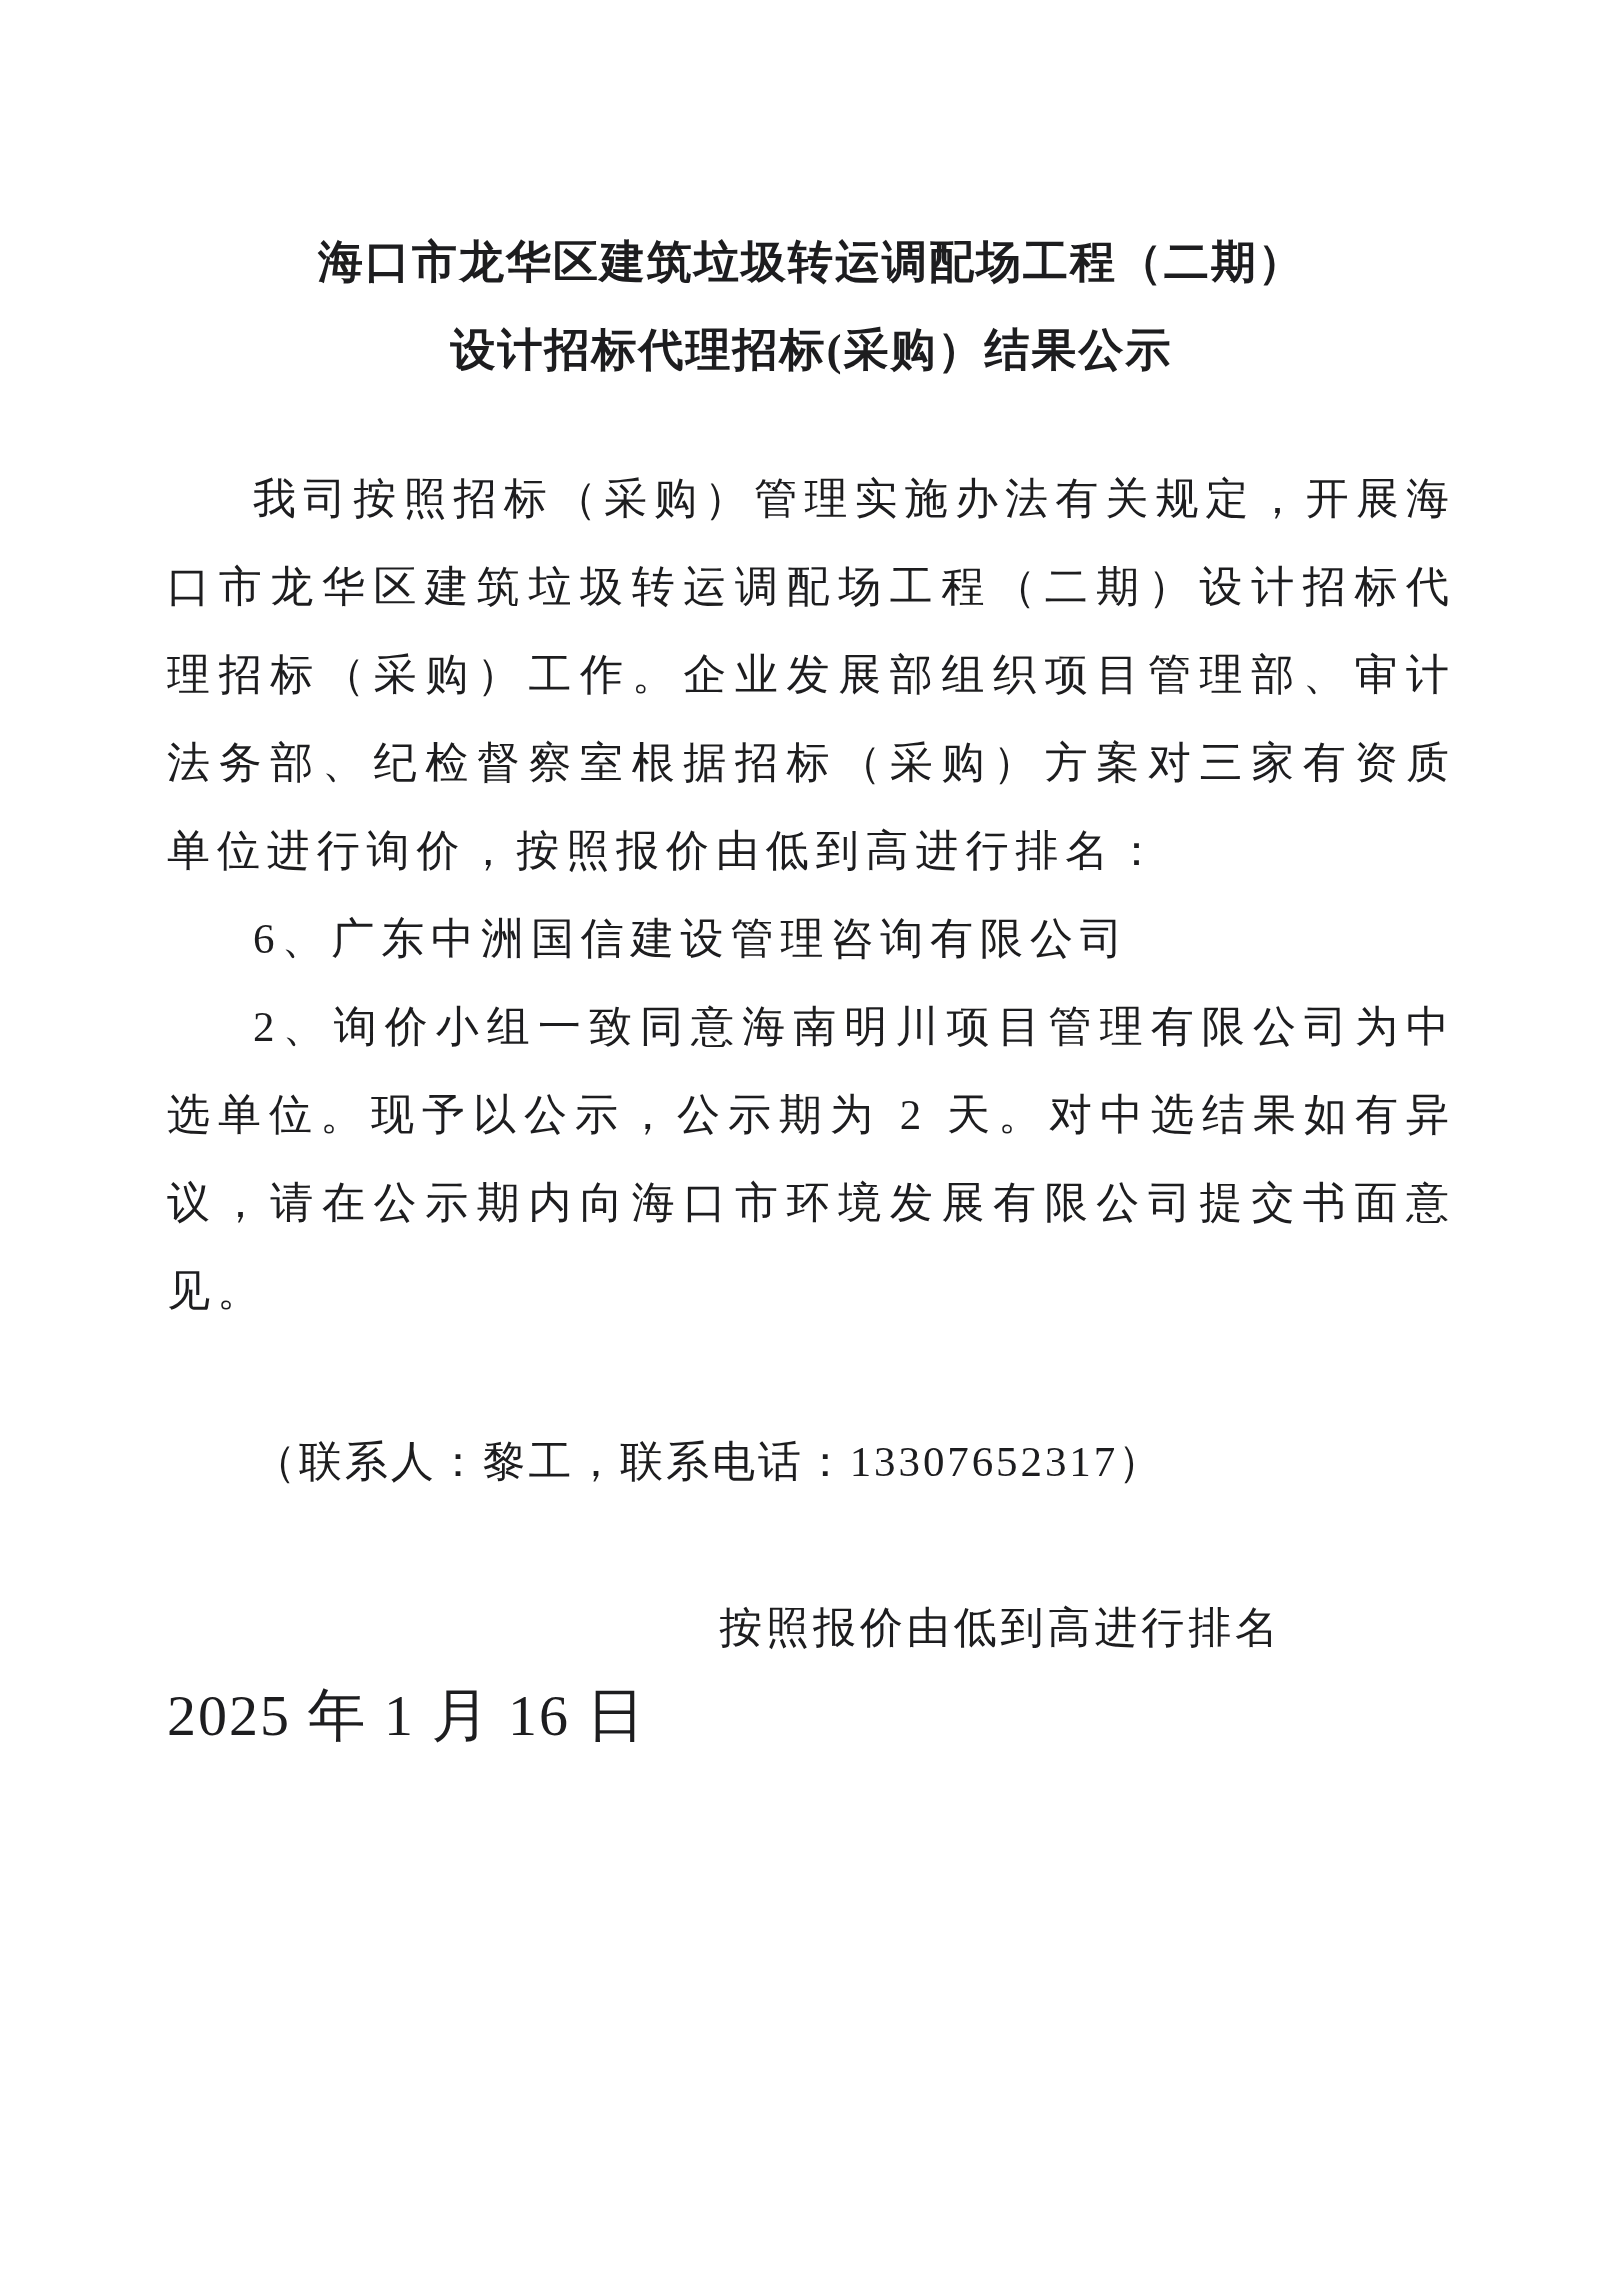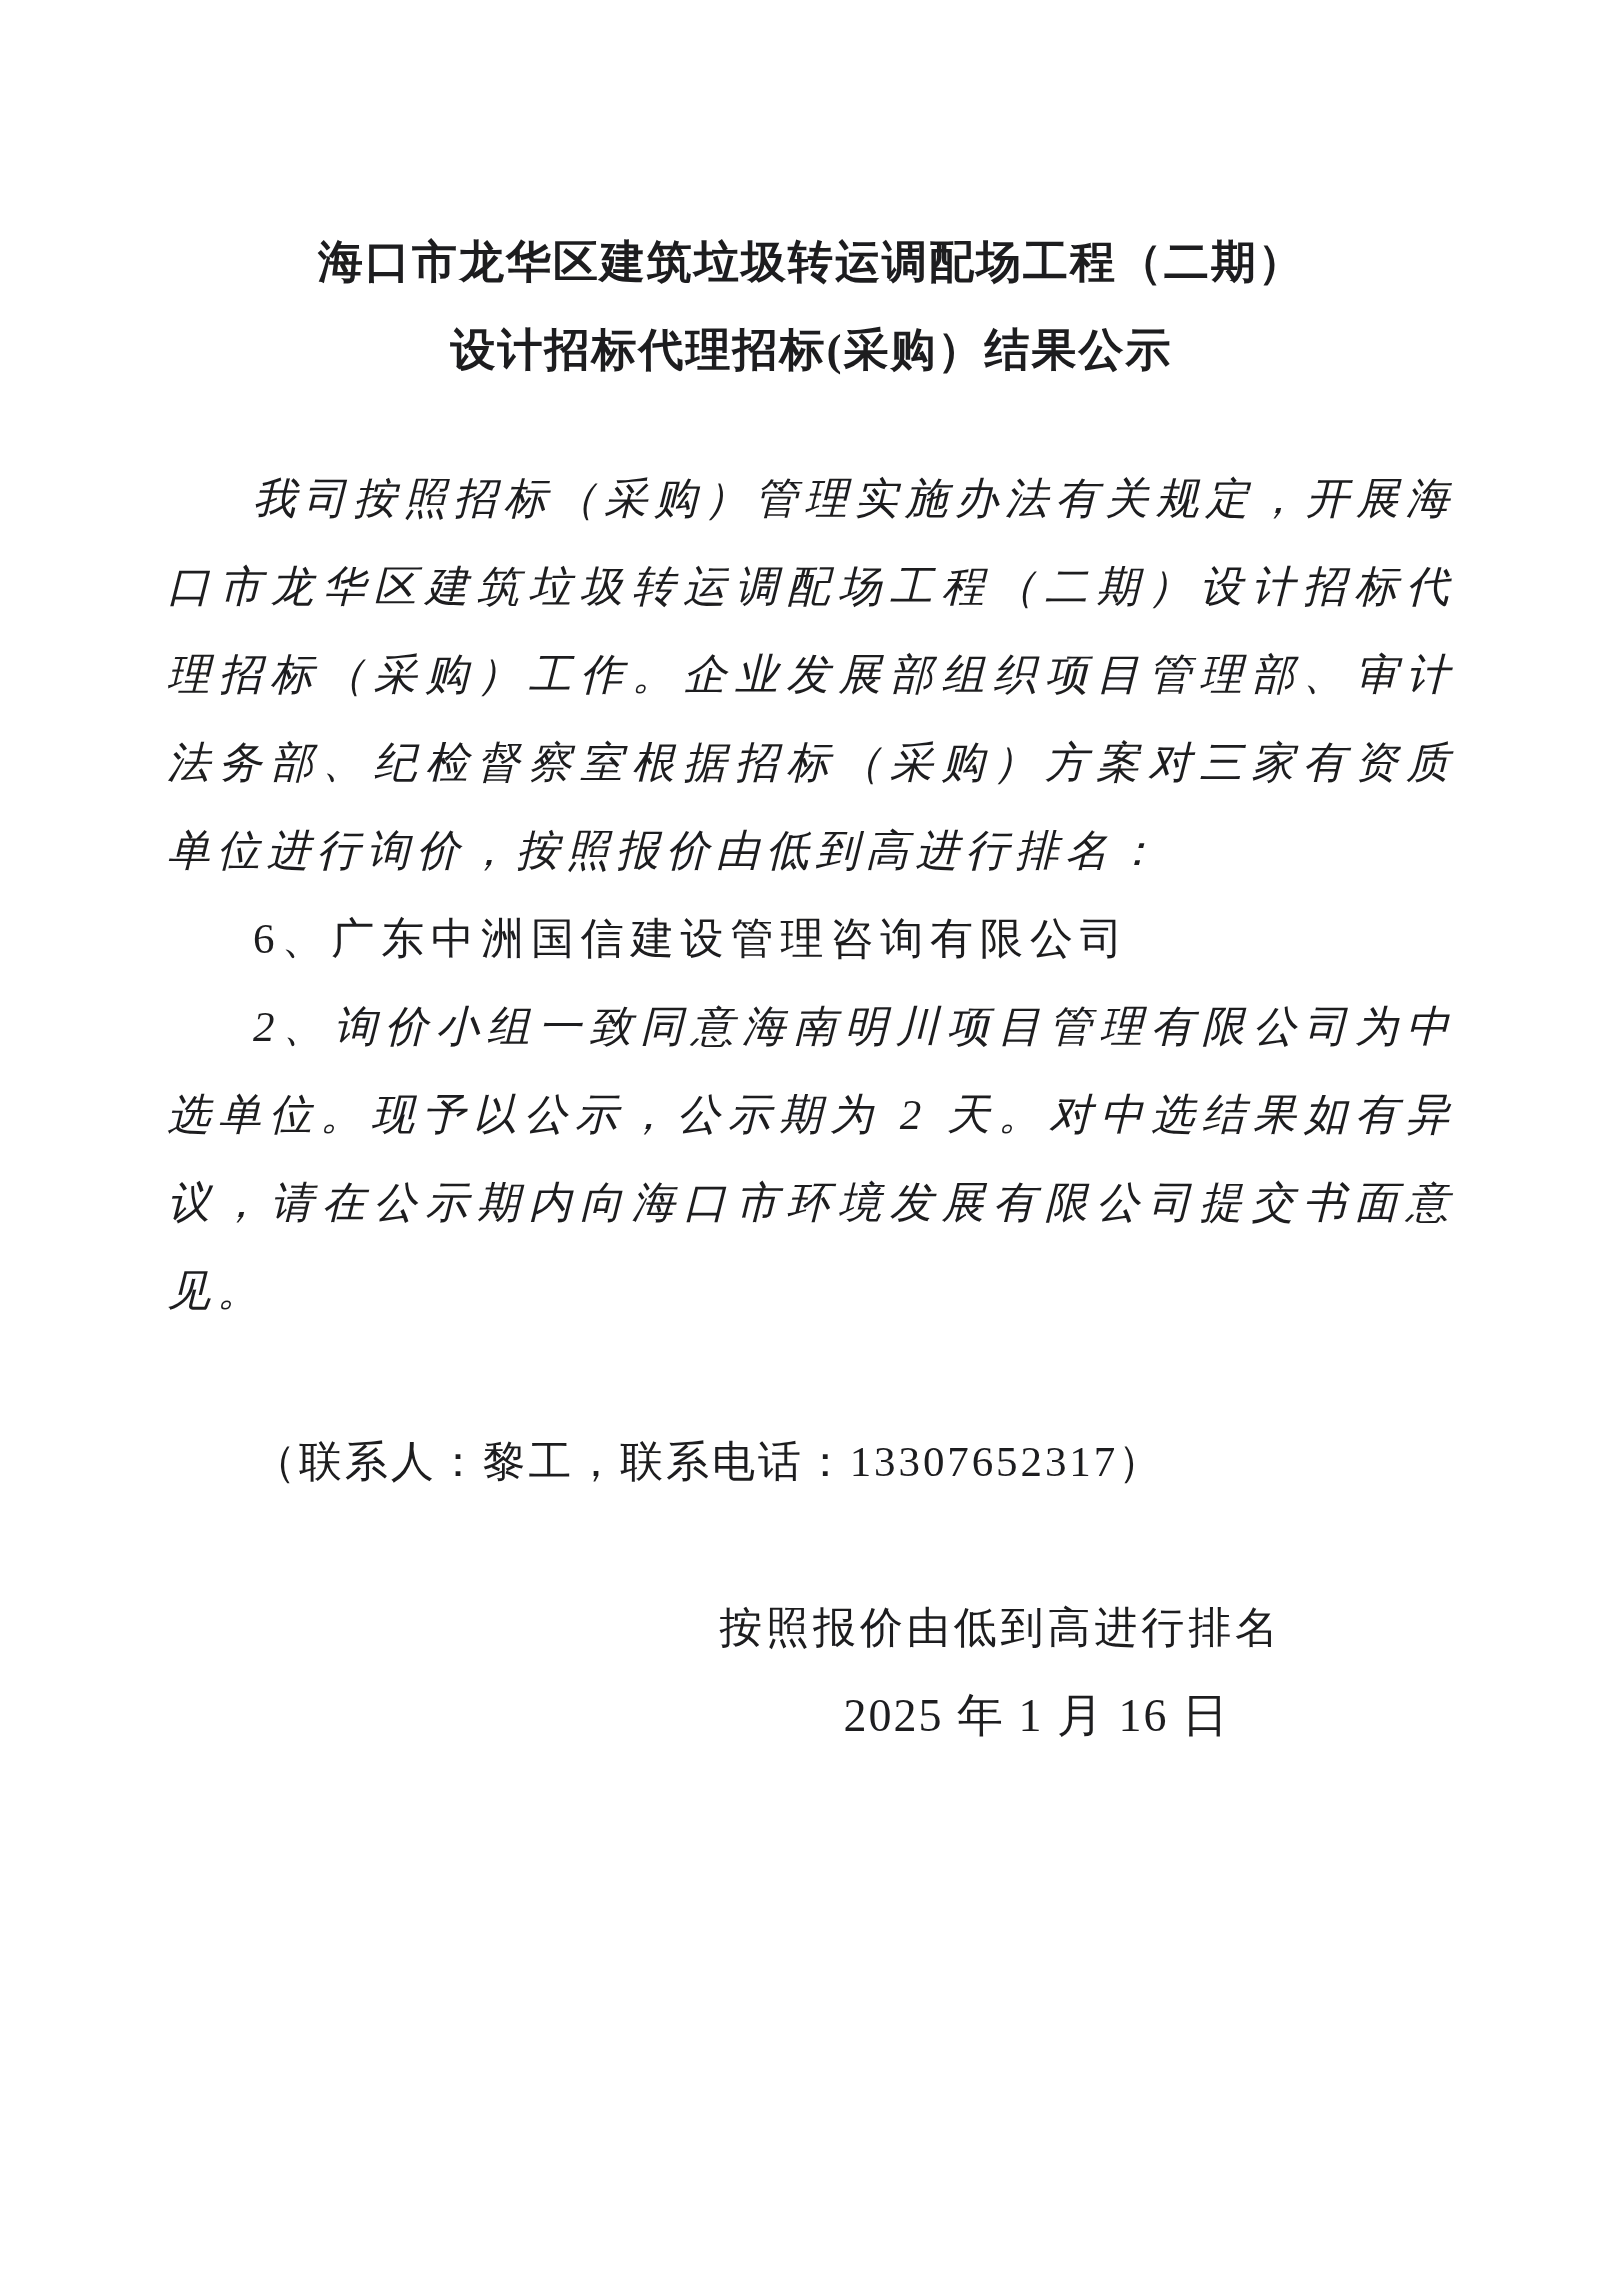--- a/index.html
+++ b/index.html
@@ -25,21 +25,20 @@
     text-align: center;
     letter-spacing: 2px;
   }
   .para {
     margin: 0;
     font-size: 43px;
     line-height: 88px;
     text-align: justify;
     text-indent: 2em;
     letter-spacing: 6.9px;
-    font-style: italic;
   }
   .para-first {
     margin-top: 61px;
   }
   .list-item {
     margin: 0;
     font-size: 43px;
     line-height: 88px;
     text-indent: 2em;
     letter-spacing: 6.9px;
@@ -55,23 +54,23 @@
   .signature-company {
     margin: 78px 0 0 0;
     font-size: 43px;
     line-height: 88px;
     text-align: right;
     padding-right: 174px;
     letter-spacing: 3.9px;
   }
   .signature-date {
     margin: 0;
-    font-size: 46px;
+    font-size: 58px;
     line-height: 88px;
-    text-align: right;
+    text-align: left;
     padding-right: 226px;
     letter-spacing: 2px;
   }
 </style>
 </head>
 <body>
 
 <div class="page">
 
   <h1 class="doc-title-line">海口市龙华区建筑垃圾转运调配场工程（二期）</h1>

